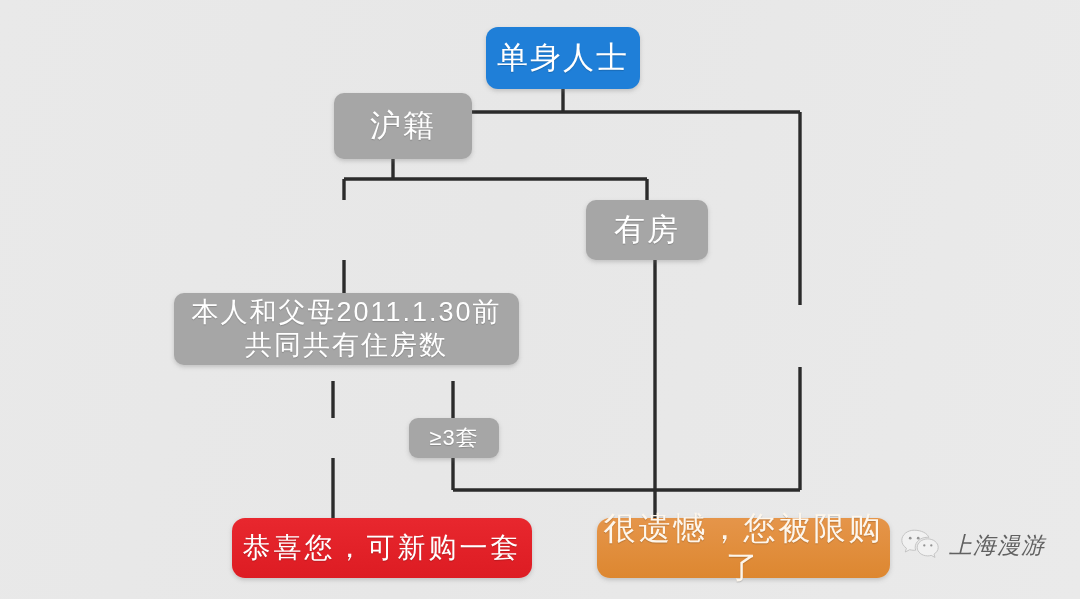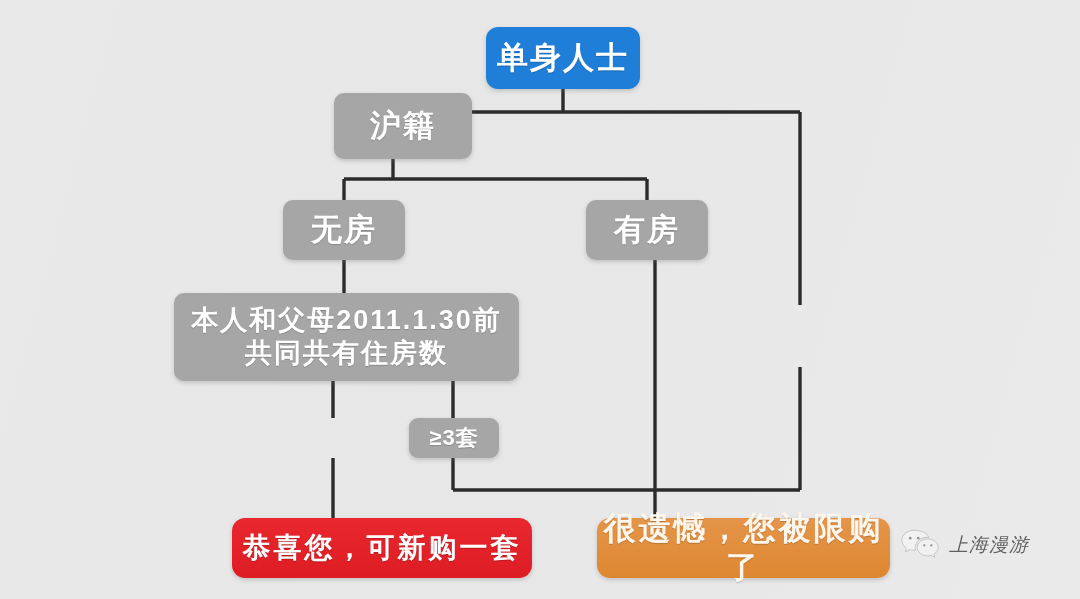--- a/index.html
+++ b/index.html
@@ -36,21 +36,21 @@
     align-items: center;
     justify-content: center;
     text-align: center;
     color: #ffffff;
     border-radius: 10px;
     letter-spacing: 2px;
     line-height: 1.22;
     white-space: pre-line;
     box-shadow: 0 2px 4px rgba(120,120,120,0.35);
     text-shadow: 0 1px 1px rgba(0,0,0,0.18);
-    font-weight: 700;
+    font-weight: 400;
   }
   .node.gray {
     background: #a6a6a6;
   }
   .node.blue {
     background: #1f7fd8;
     border-radius: 12px;
   }
   .node.red {
     background: #e3222a;
@@ -69,38 +69,38 @@
     border-radius: 9px;
     letter-spacing: 1px;
   }
 
   
   #node-single   { left: 486px; top: 27px;  width: 154px; height: 62px;  font-size: 31px; }
   #node-hu       { left: 334px; top: 93px;  width: 138px; height: 66px;  font-size: 31px; }
   #node-nohouse  { left: 283px; top: 200px; width: 122px; height: 60px;  font-size: 31px; }
   #node-hashouse { left: 586px; top: 200px; width: 122px; height: 60px;  font-size: 31px; }
   #node-nonhu    { left: 738px; top: 305px; width: 144px; height: 62px;  font-size: 29px; }
-  #node-count    { left: 174px; top: 293px; width: 345px; height: 88px;  font-size: 27px; padding: 0 10px; }
+  #node-count    { left: 174px; top: 293px; width: 345px; height: 72px;  font-size: 27px; padding: 0 10px; }
   #tag-le2       { left: 288px; top: 418px; width: 90px;  height: 40px;  font-size: 22px; }
   #tag-ge3       { left: 409px; top: 418px; width: 90px;  height: 40px;  font-size: 22px; }
   #node-ok       { left: 232px; top: 518px; width: 300px; height: 60px;  font-size: 28px; }
   #node-no       { left: 597px; top: 518px; width: 293px; height: 60px;  font-size: 32px; }
 
   
   #watermark {
     position: absolute;
     left: 900px;
     top: 528px;
     display: flex;
     align-items: center;
     gap: 9px;
     opacity: 0.95;
   }
   #watermark .wm-text {
-    font-size: 19px;
+    font-size: 23px;
     color: #5a5a5a;
     font-family: "Liberation Serif", "DejaVu Serif", serif;
     font-style: italic;
     letter-spacing: 1px;
     white-space: nowrap;
   }
   .wechat-logo {
     width: 40px;
     height: 34px;
     position: relative;
@@ -140,21 +140,20 @@
       <path d="M800,367 L800,490"></path>
 
       <path d="M655,260 L655,518"></path>
     </g>
   </svg>
 
   <div class="node blue" id="node-single">单身人士</div>
 
   <div class="node gray" id="node-hu">沪籍</div>
 
-  <div class="node gray" id="node-nohouse">无房</div>
 
   <div class="node gray" id="node-hashouse">有房</div>
 
 
   <div class="node gray" id="node-count">本人和父母2011.1.30前
 共同共有住房数</div>
 
 
   <div class="node gray small-tag" id="tag-ge3">≥3套</div>
 

